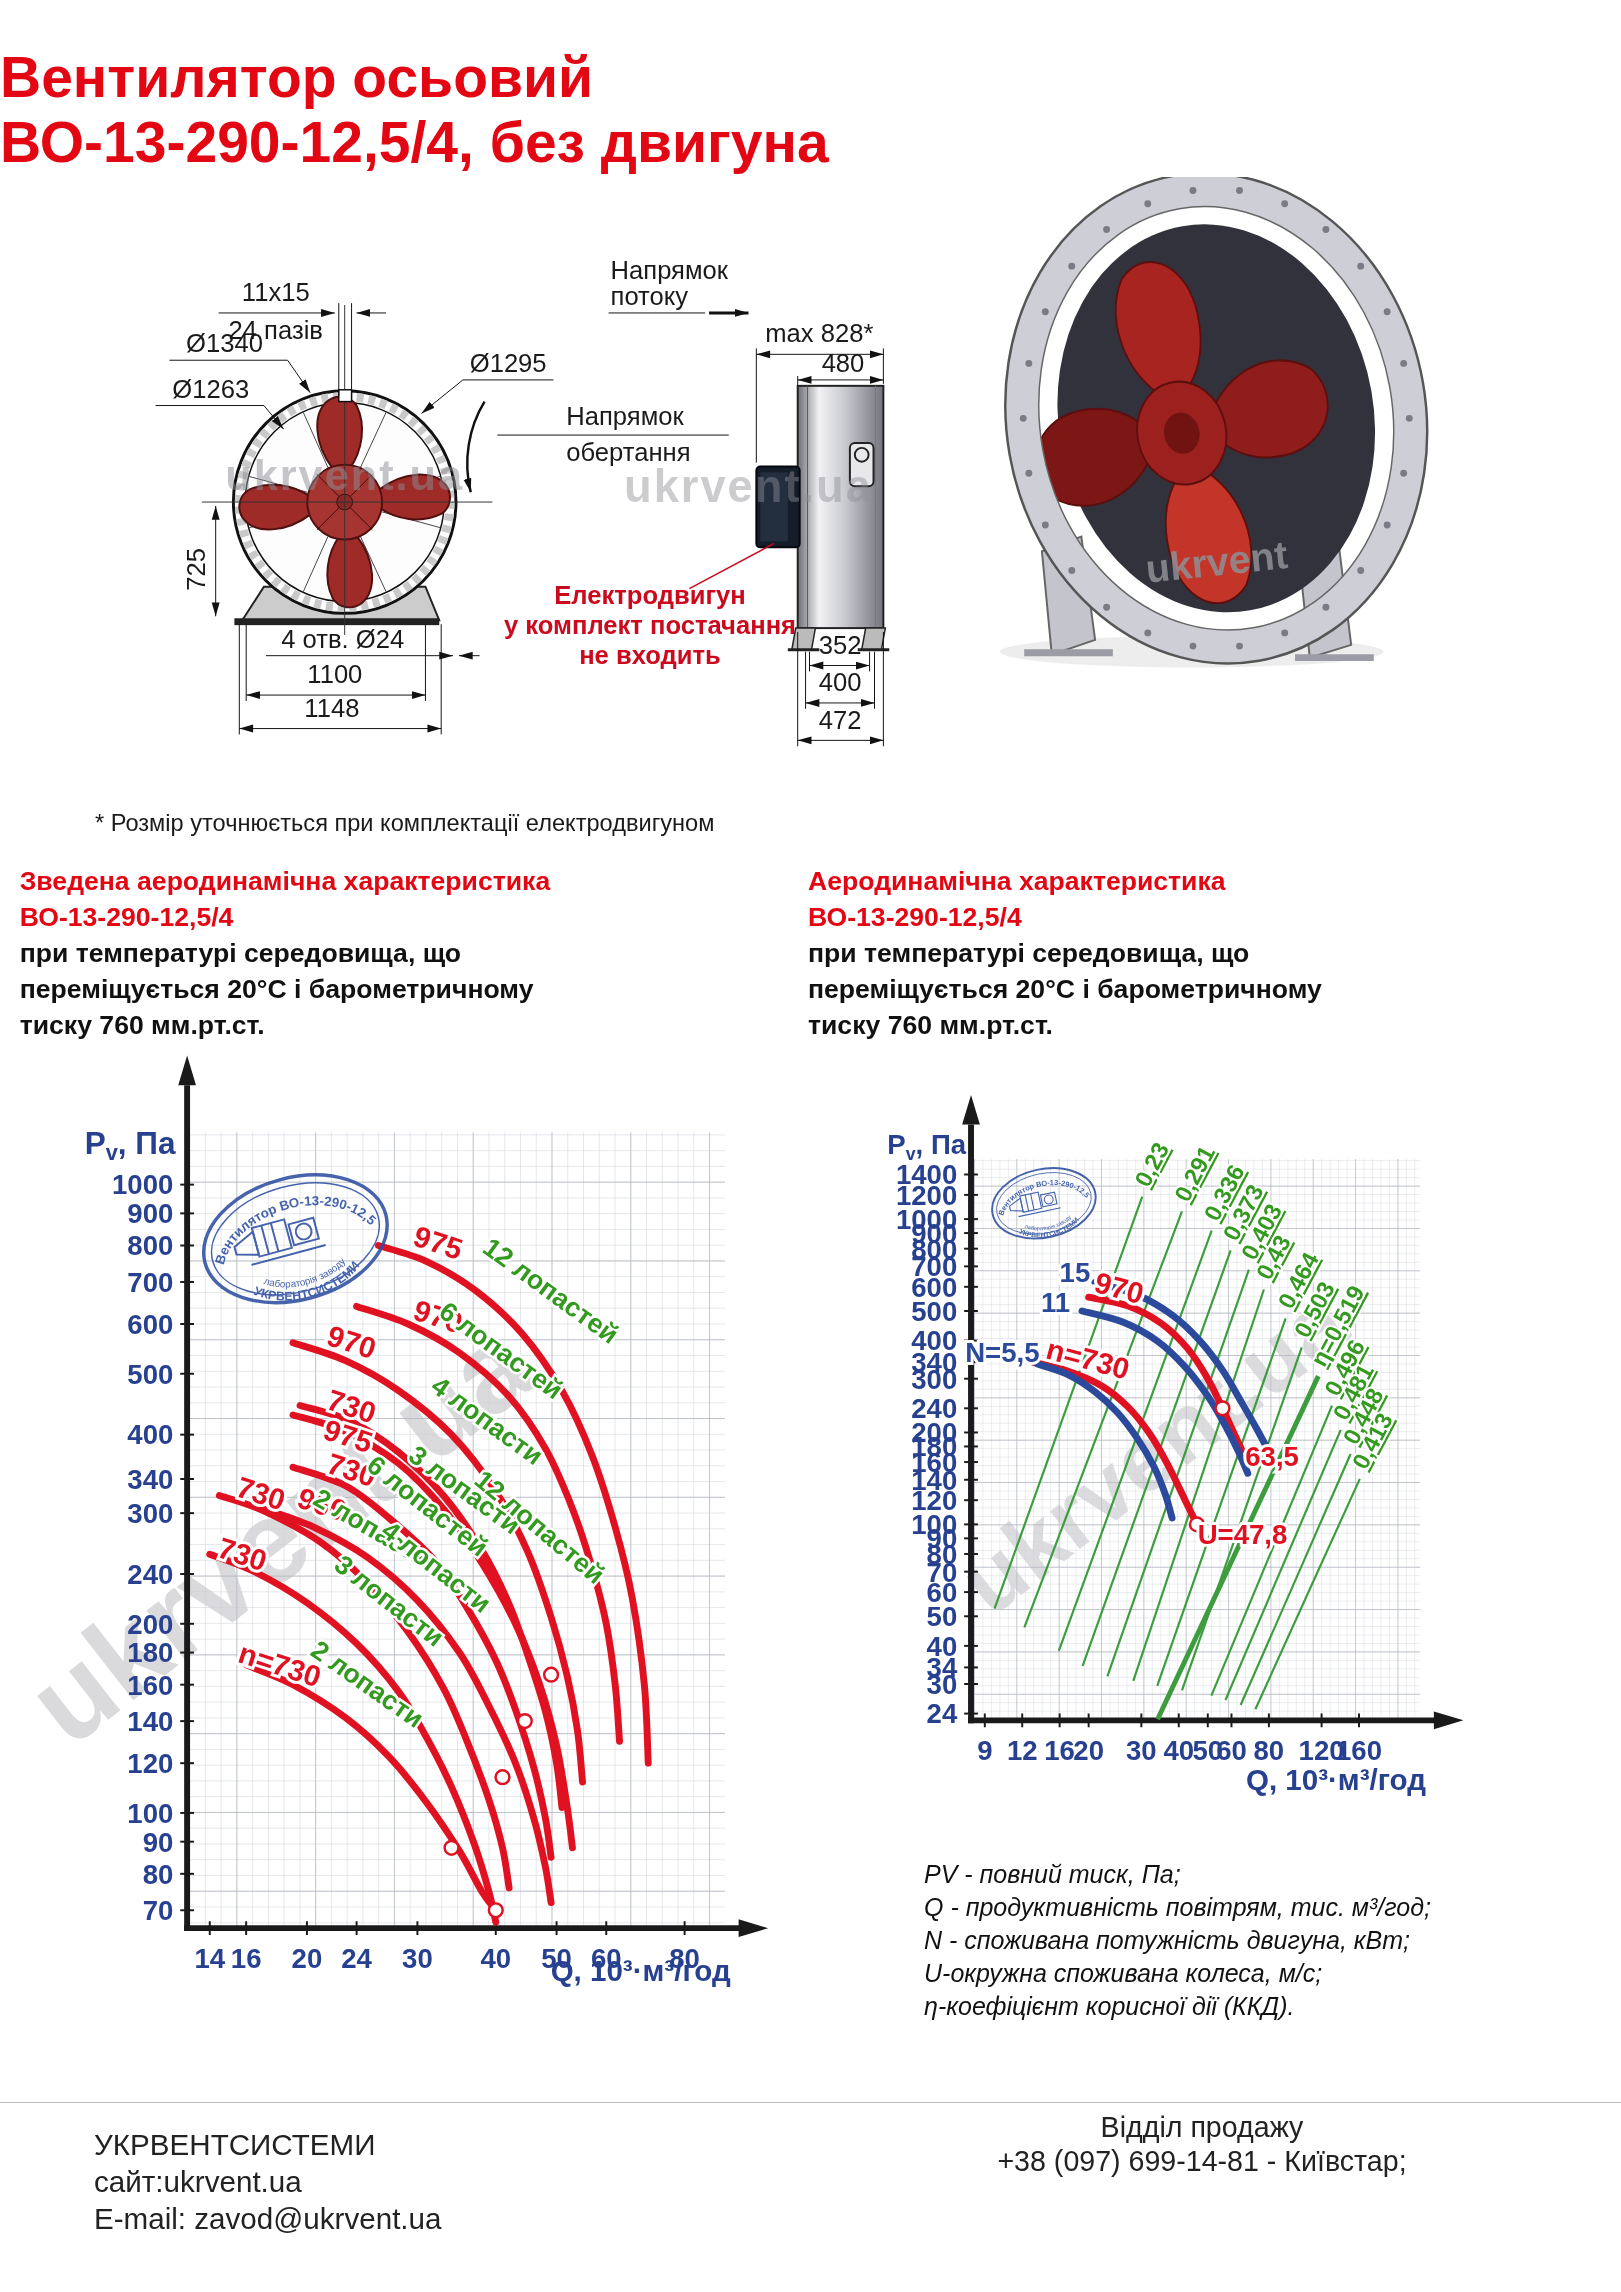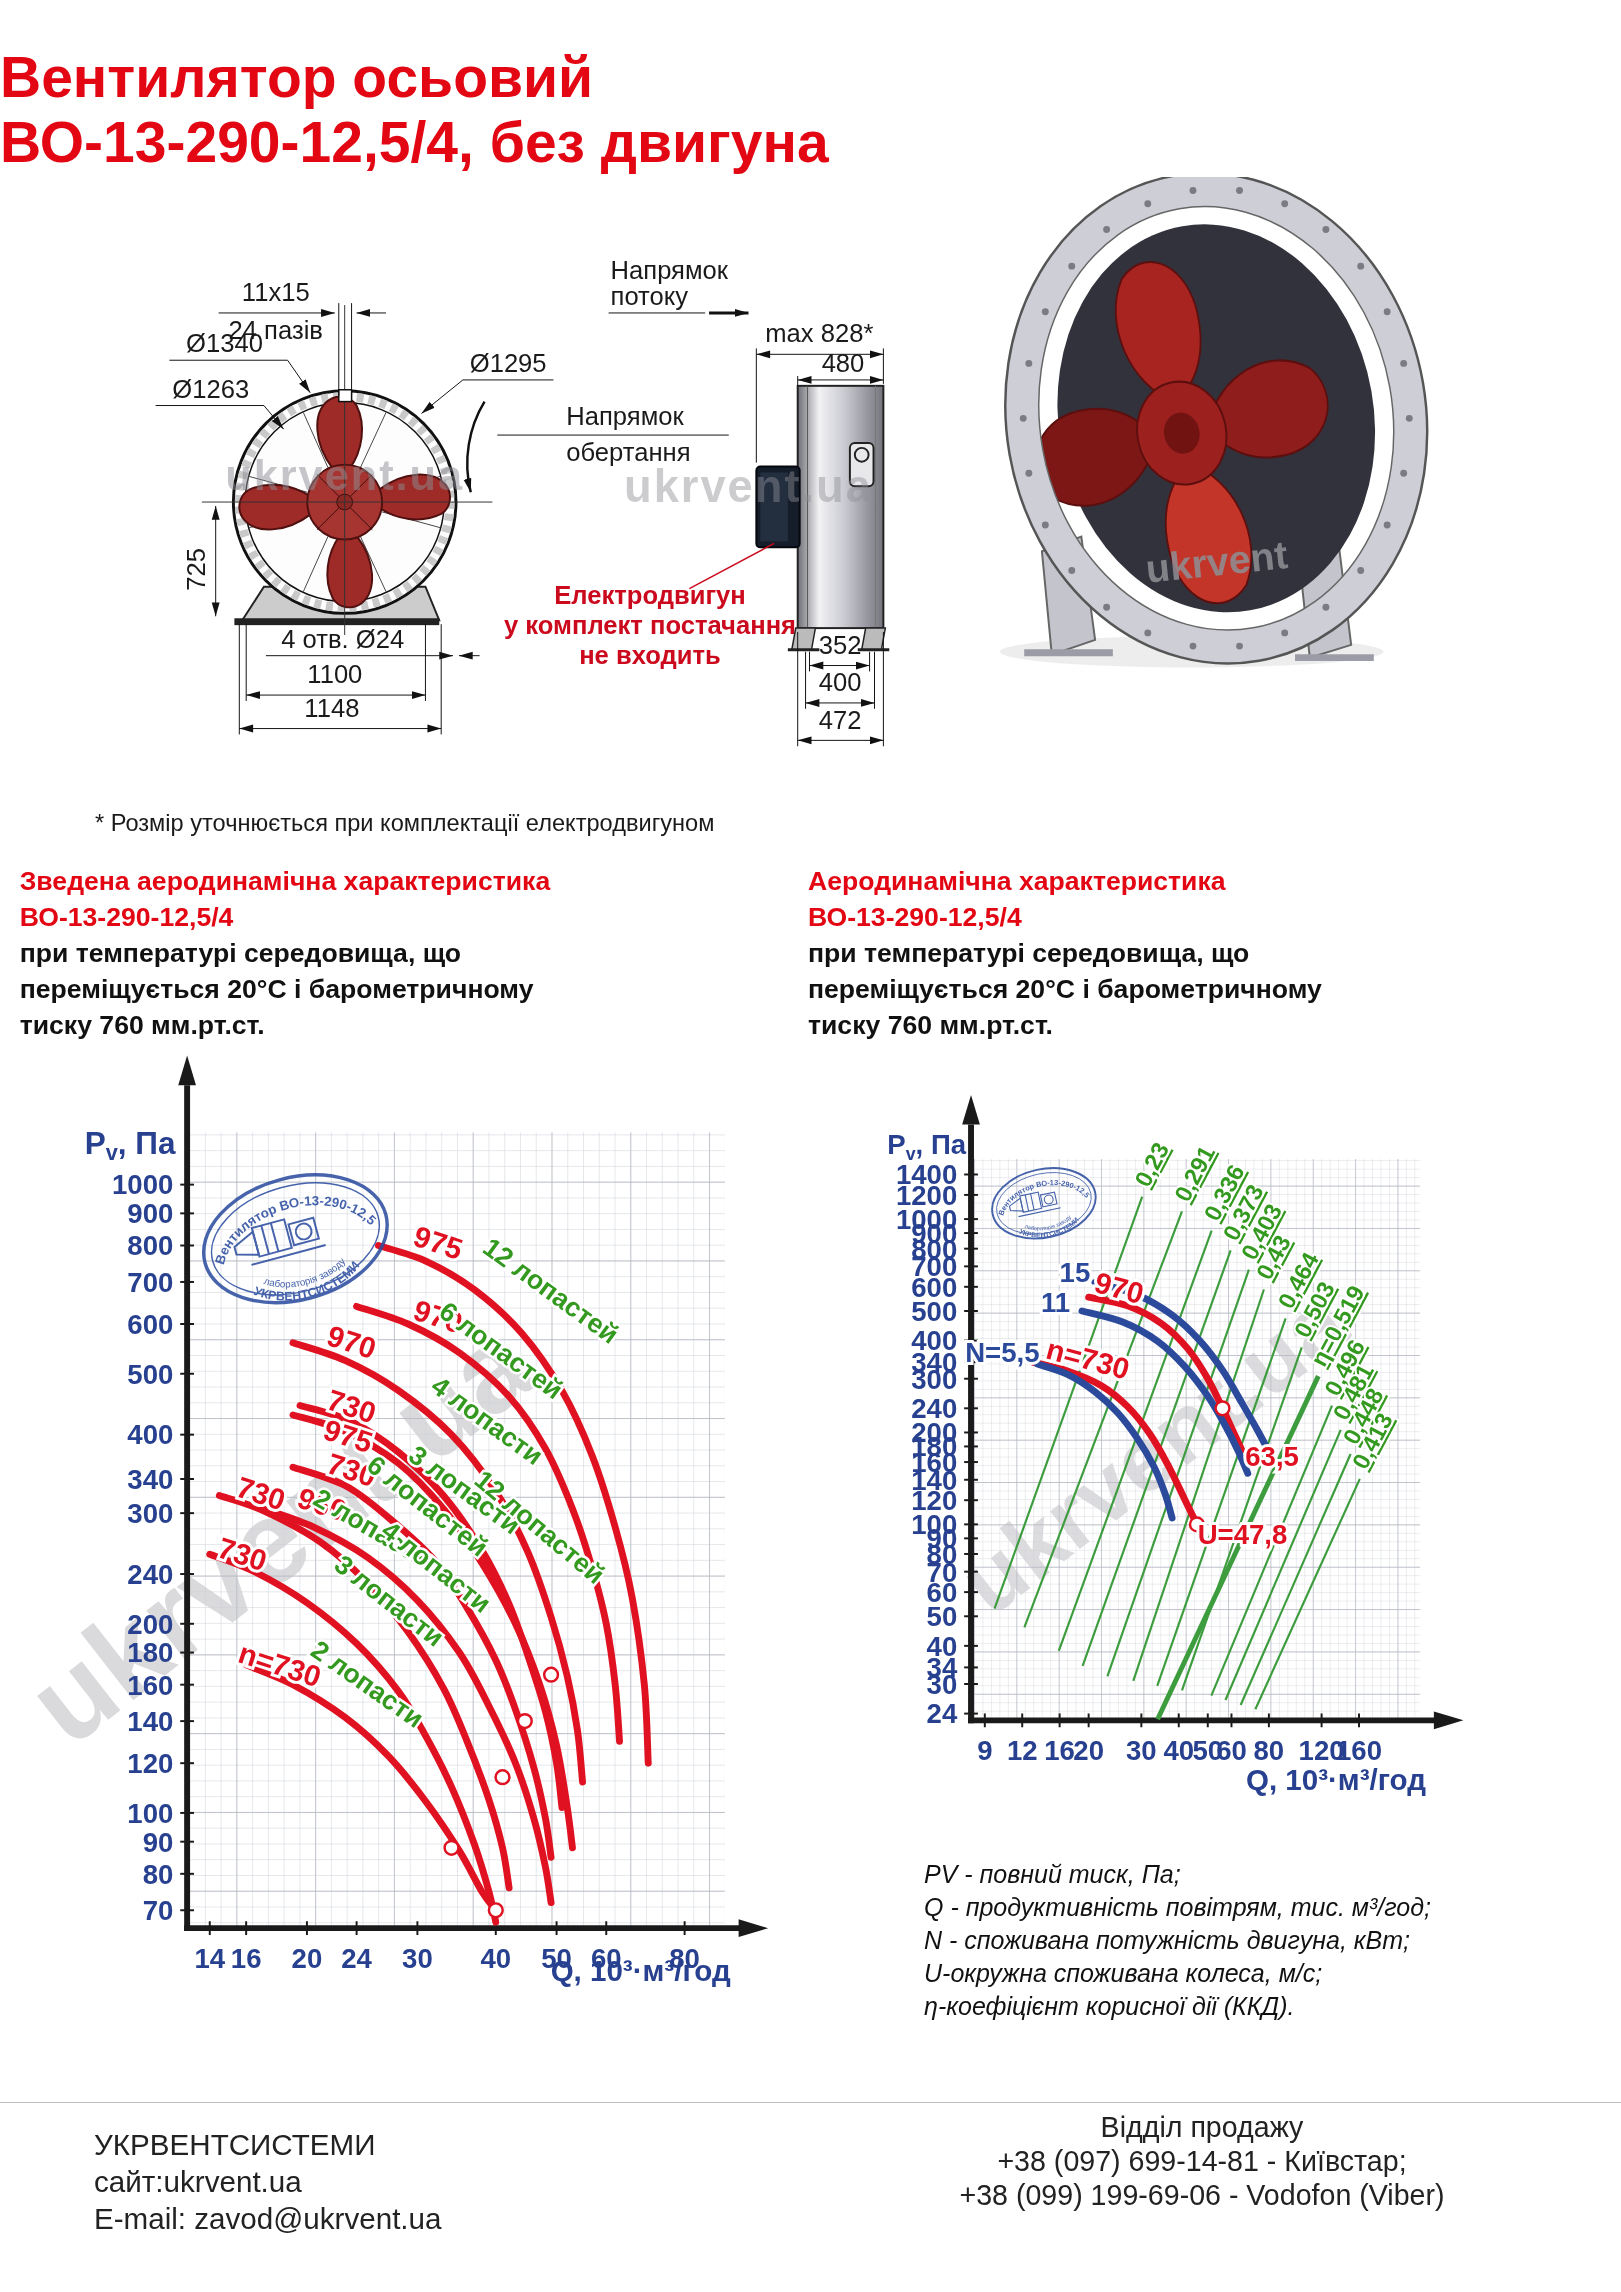--- a/index.html
+++ b/index.html
@@ -528,15 +528,14 @@
 
 <div class="abs footer-line"></div>
 <div class="abs footer-left">
   <div>УКРВЕНТСИСТЕМИ</div>
   <div>сайт:ukrvent.ua</div>
   <div>E-mail: zavod@ukrvent.ua</div>
 </div>
 <div class="abs footer-right">
   <div>Відділ продажу</div>
   <div>+38 (097) 699-14-81 - Київстар;</div>
-  <div>+38 (099) 199-69-06 - Vodofon (Viber)</div>
 </div>
 
 
 </body></html>

